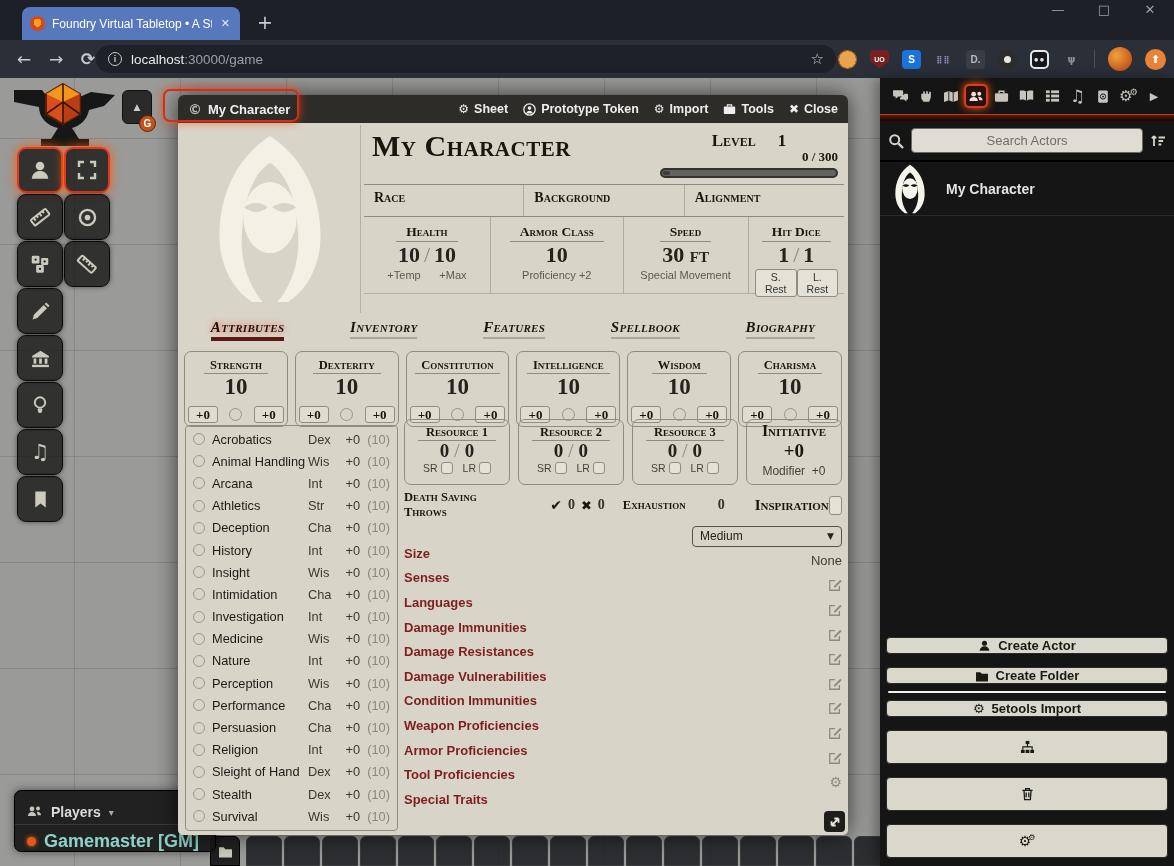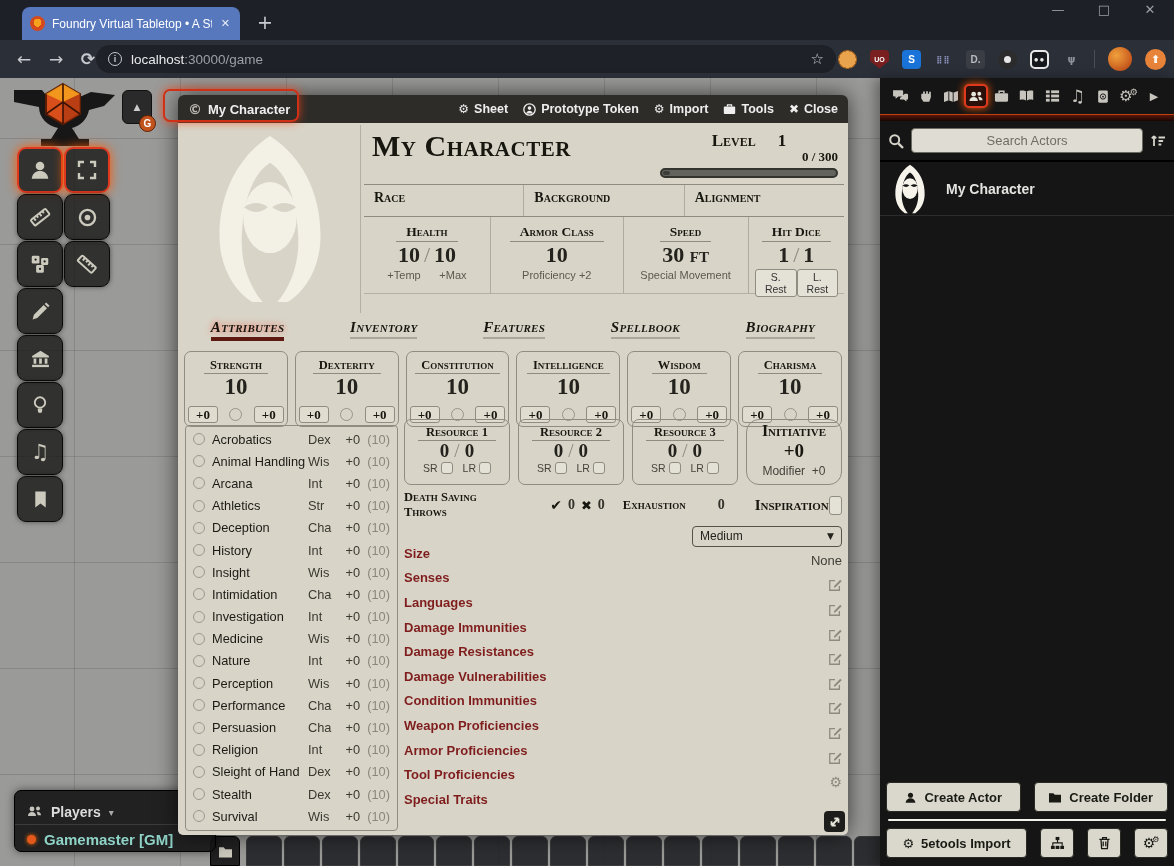--- a/index.html
+++ b/index.html
@@ -68,21 +68,21 @@
   .cbtn .mus { font-size:21px; color:#ccc9bd; }
 
   
   #players { position:absolute; left:14px; top:712px; width:202px; height:62px; background:rgba(24,24,24,.93);
     border:1px solid #000; border-radius:7px; z-index:3; box-shadow:0 0 8px rgba(0,0,0,.5); }
   #players .ph { display:flex; align-items:center; gap:8px; padding:13px 12px 4px; color:#dcdcdc;
     font-size:14px; font-weight:bold; border-bottom:1px solid #3c3c3c; }
   #players .caret { color:#aaa; font-size:10px; }
   #players .prow { display:flex; align-items:center; gap:8px; padding:6px 12px; }
   #players .dot { width:9px; height:9px; border-radius:50%; background:#e4581c; box-shadow:0 0 4px #ff6a00; }
-  #players .pname { font-size:15px; font-weight:bold; color:#8fd3c7;text-align:right; }
+  #players .pname { font-size:18px; font-weight:bold; color:#8fd3c7;text-align:right; }
 
   
   #hotbar { position:absolute; left:210px; top:758px; display:flex; align-items:flex-start; gap:2px; z-index:1; }
   .hb-folder { width:30px; height:30px; background:rgba(20,20,20,.9); border:1px solid #000; border-radius:6px 6px 0 0;
     display:flex; align-items:center; justify-content:center; margin-right:4px; }
   .hb-slot { width:36px; height:30px; background:rgba(26,27,30,.85); border:1px solid #3a3b3d; border-radius:6px 6px 0 0; }
   .hb-pg { display:flex; flex-direction:column; gap:1px; margin-left:3px; }
   .hb-pg div { width:22px; height:14px; background:rgba(20,20,20,.9); border:1px solid #000; color:#bbb;
     font-size:7px; text-align:center; line-height:13px; border-radius:3px; }
 
@@ -159,21 +159,21 @@
 
   
   #rightcol { position:absolute; left:226px; top:296px; width:438px; }
   #resources { display:flex; gap:8px; height:66px; }
   .res-box { flex:1.05; border:1px solid #8f8d82; border-radius:7px; text-align:center; padding-top:2px; }
   .res-box .rt { font-size:12.5px; display:inline-block; border-bottom:1px solid #8e8c80; padding:0 8px; }
   .res-vals { font-family:Liberation Serif, serif; font-weight:bold; font-size:19px; line-height:20px; color:#23221c; }
   .res-vals .sl { color:#8a887c; font-weight:normal; padding:0 5px; }
   .res-foot { display:flex; justify-content:center; gap:10px; align-items:center; font-size:10.5px; color:#44423a; margin-top:1px; }
   .cbx { width:12px; height:12px; border:1px solid #8f8d82; border-radius:3px; background:#e4e2d6; display:inline-block; vertical-align:-2px; margin-left:3px;}
-  .init-box { flex:.95; border:1px solid #8f8d82; border-radius:13px; text-align:center; padding-top:2px; }
+  .init-box { flex:.95; border:1px solid #8f8d82; border-radius:7px; text-align:center; padding-top:2px; }
   .init-box .iv { font-family:"Liberation Serif",serif; font-weight:bold; font-size:19px; line-height:22px; }
   .init-box .im { font-size:12px; color:#44423a; margin-top:2px; }
 
   #death-row { display:flex; align-items:center; margin-top:9px; height:22px; font-size:12.5px; }
   #death-row .dl { font-size:12.5px; }
   #death-row .num { font-family:"Liberation Serif",serif; font-weight:bold; font-size:14px; color:#33322a; padding:0 6px; }
   #death-row .chk { font-weight:bold; font-size:14px; margin-left:68px; }
   #death-row .crs { font-weight:bold; font-size:13px; }
   #death-row .exh { margin-left:12px; font-size:12.5px; }
   #death-row .insp { margin-left:24px; font-size:15px; }
@@ -205,21 +205,21 @@
   #sb-search { display:flex; align-items:center; gap:7px; padding:7px 8px; border-bottom:2px solid #000; }
   #sb-search svg { flex:0 0 auto; }
   .search-input { flex:1; height:25px; background:#dedcd3; border:1px solid #6b6a60; border-radius:4px;
     text-align:center; font-size:13px; color:#3a3a34; outline:none; }
   .search-input::placeholder { color:#6f6e66; text-align:center; }
   #actor-list { flex:1; }
   .actor-row { display:flex; align-items:center; gap:14px; padding:5px 8px; height:54px; border-bottom:1px solid #2c2c2c; }
   .actor-row svg { color:#f5f3ea; --eyebg:#151515; }
   .actor-name { font-size:14px; font-weight:bold; color:#e3e3e0; }
   #sb-footer { padding:6px 6px 8px; }
-  .sbf-row { display:flex; gap:13px; }
+  .sbf-row { display:flex; gap:13px;flex-direction:column; }
   .sb-btn { flex:1; height:30px; background:#dad8cc; border:1px solid #2a2a25; border-radius:4px;
     display:flex; align-items:center; justify-content:center; gap:7px; font-size:13px; font-weight:bold; color:#1a1a15; }
   .sb-btn .ico { font-size:13px; }
   .sb-sq { flex:0 0 34px; }
   #sb-divider { height:2px; background:#f2f2ef; margin:7px 2px; border-radius:1px; }
 
   svg { overflow:visible; }
 </style>
 </head>
 <body>

